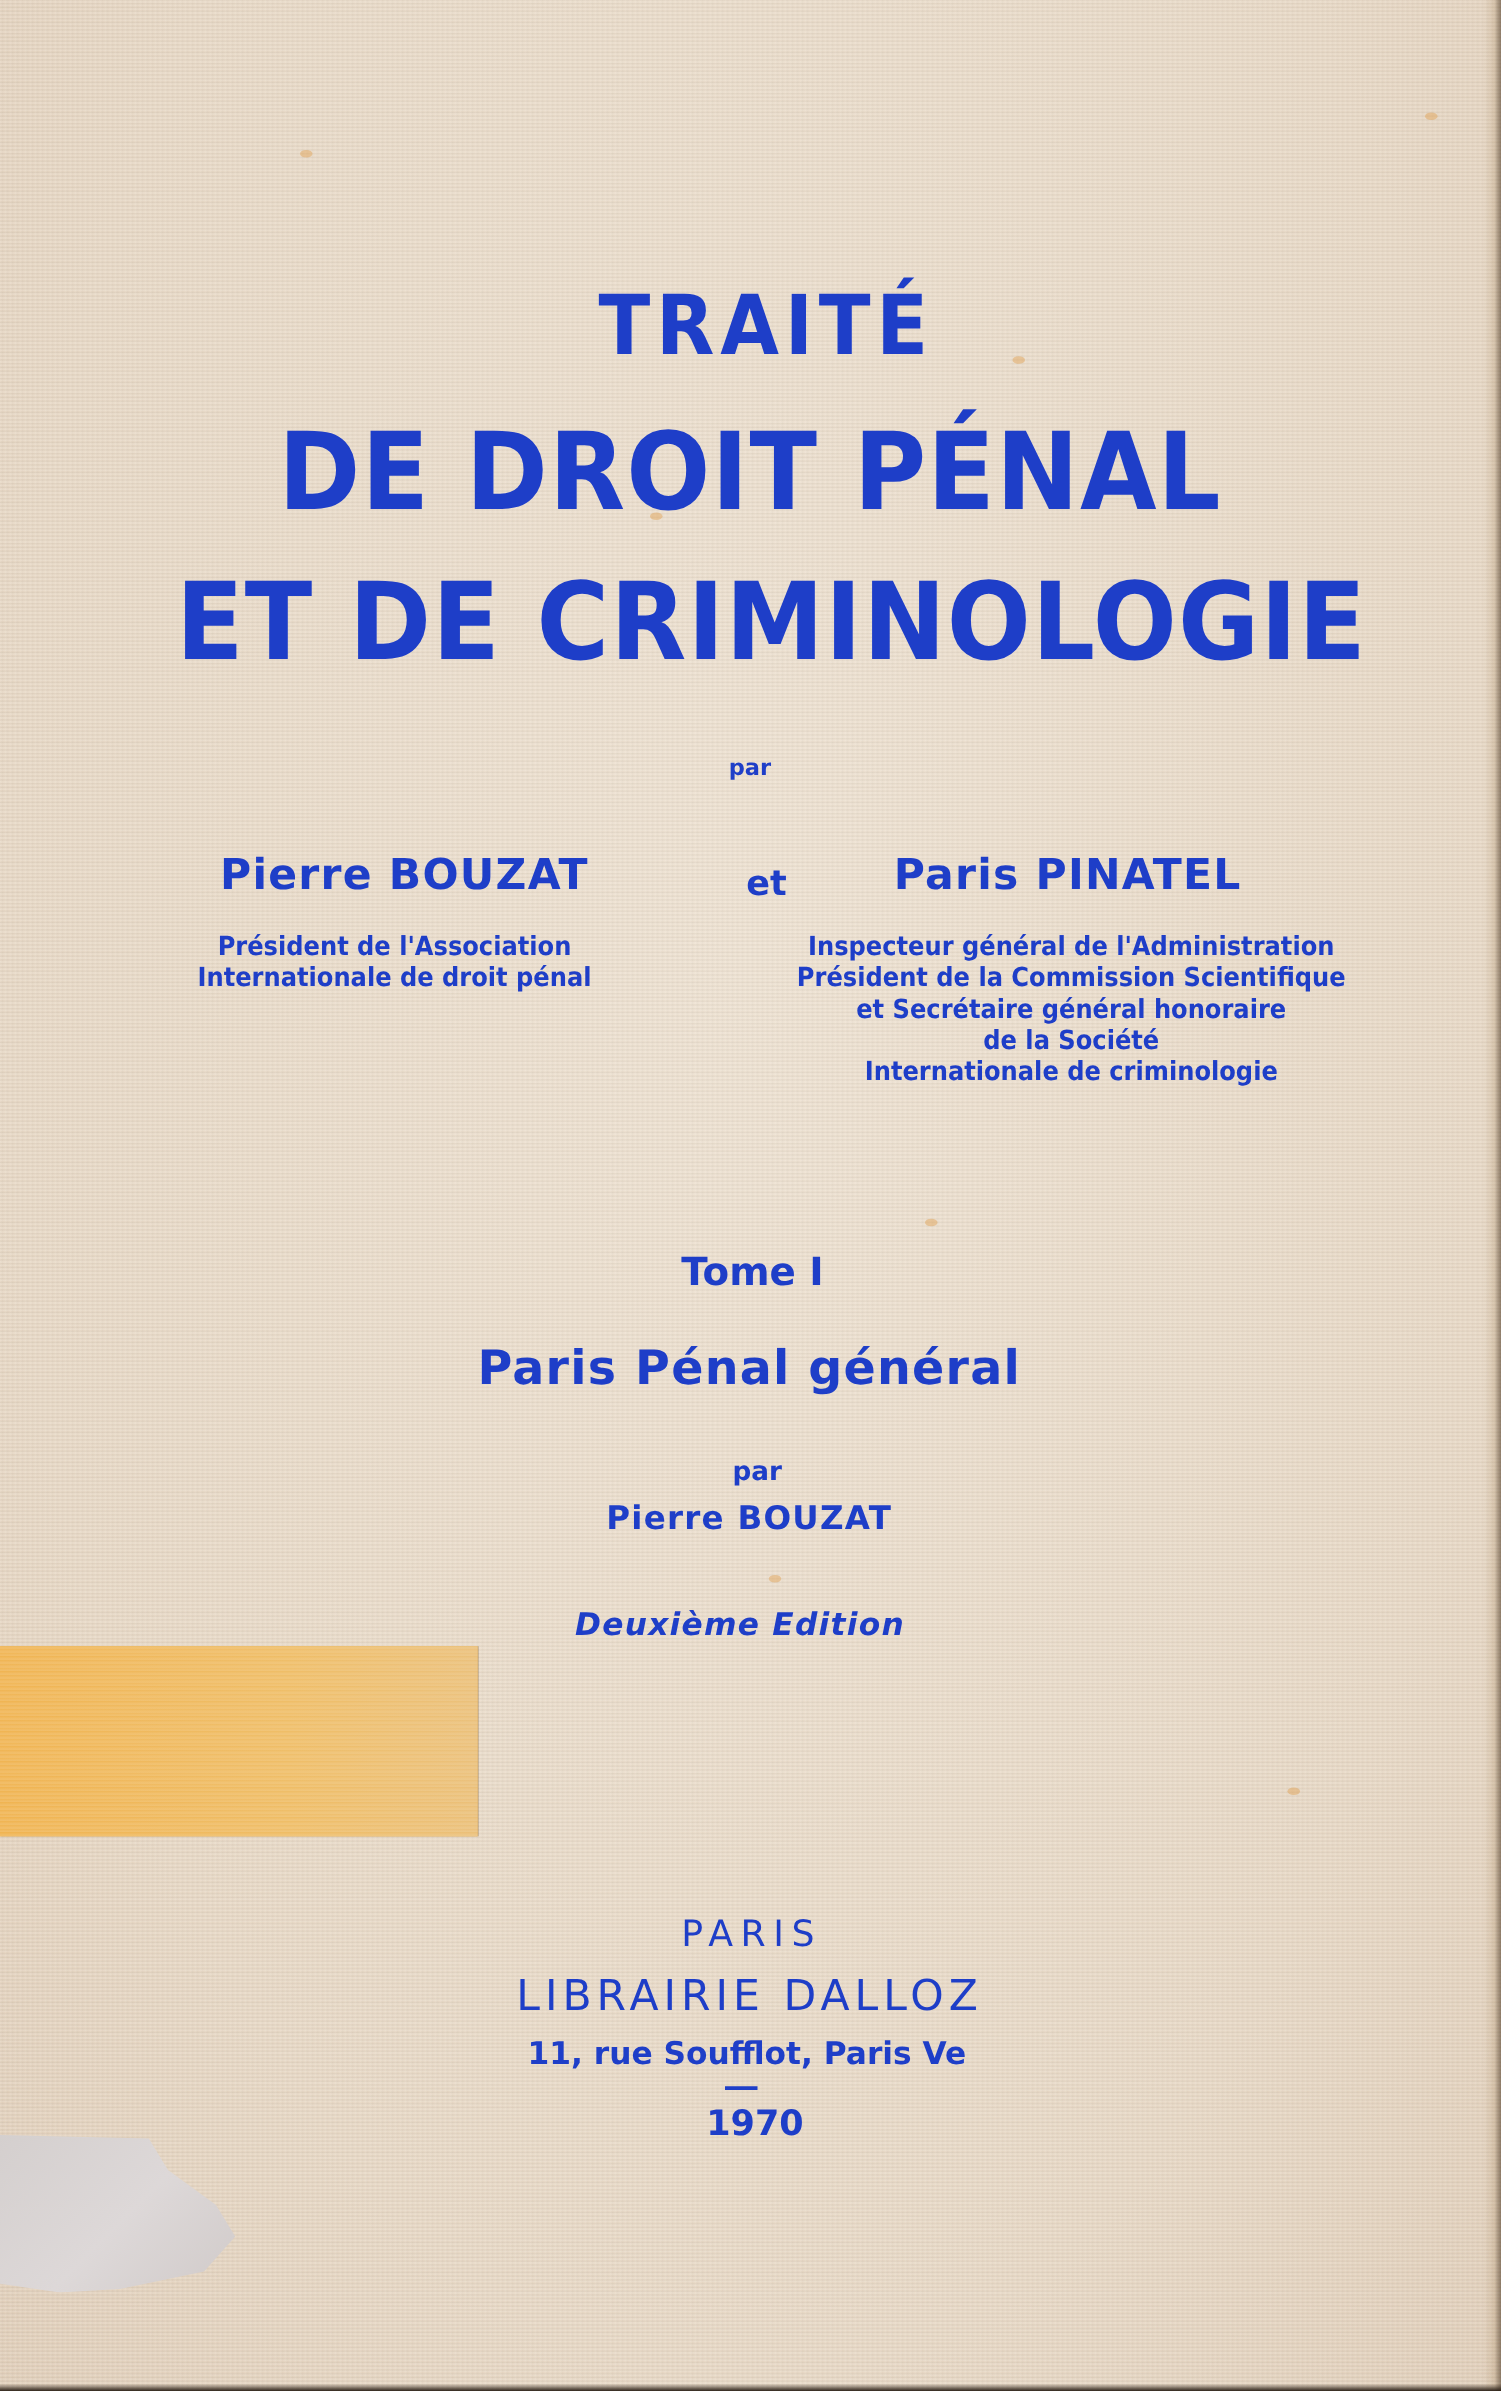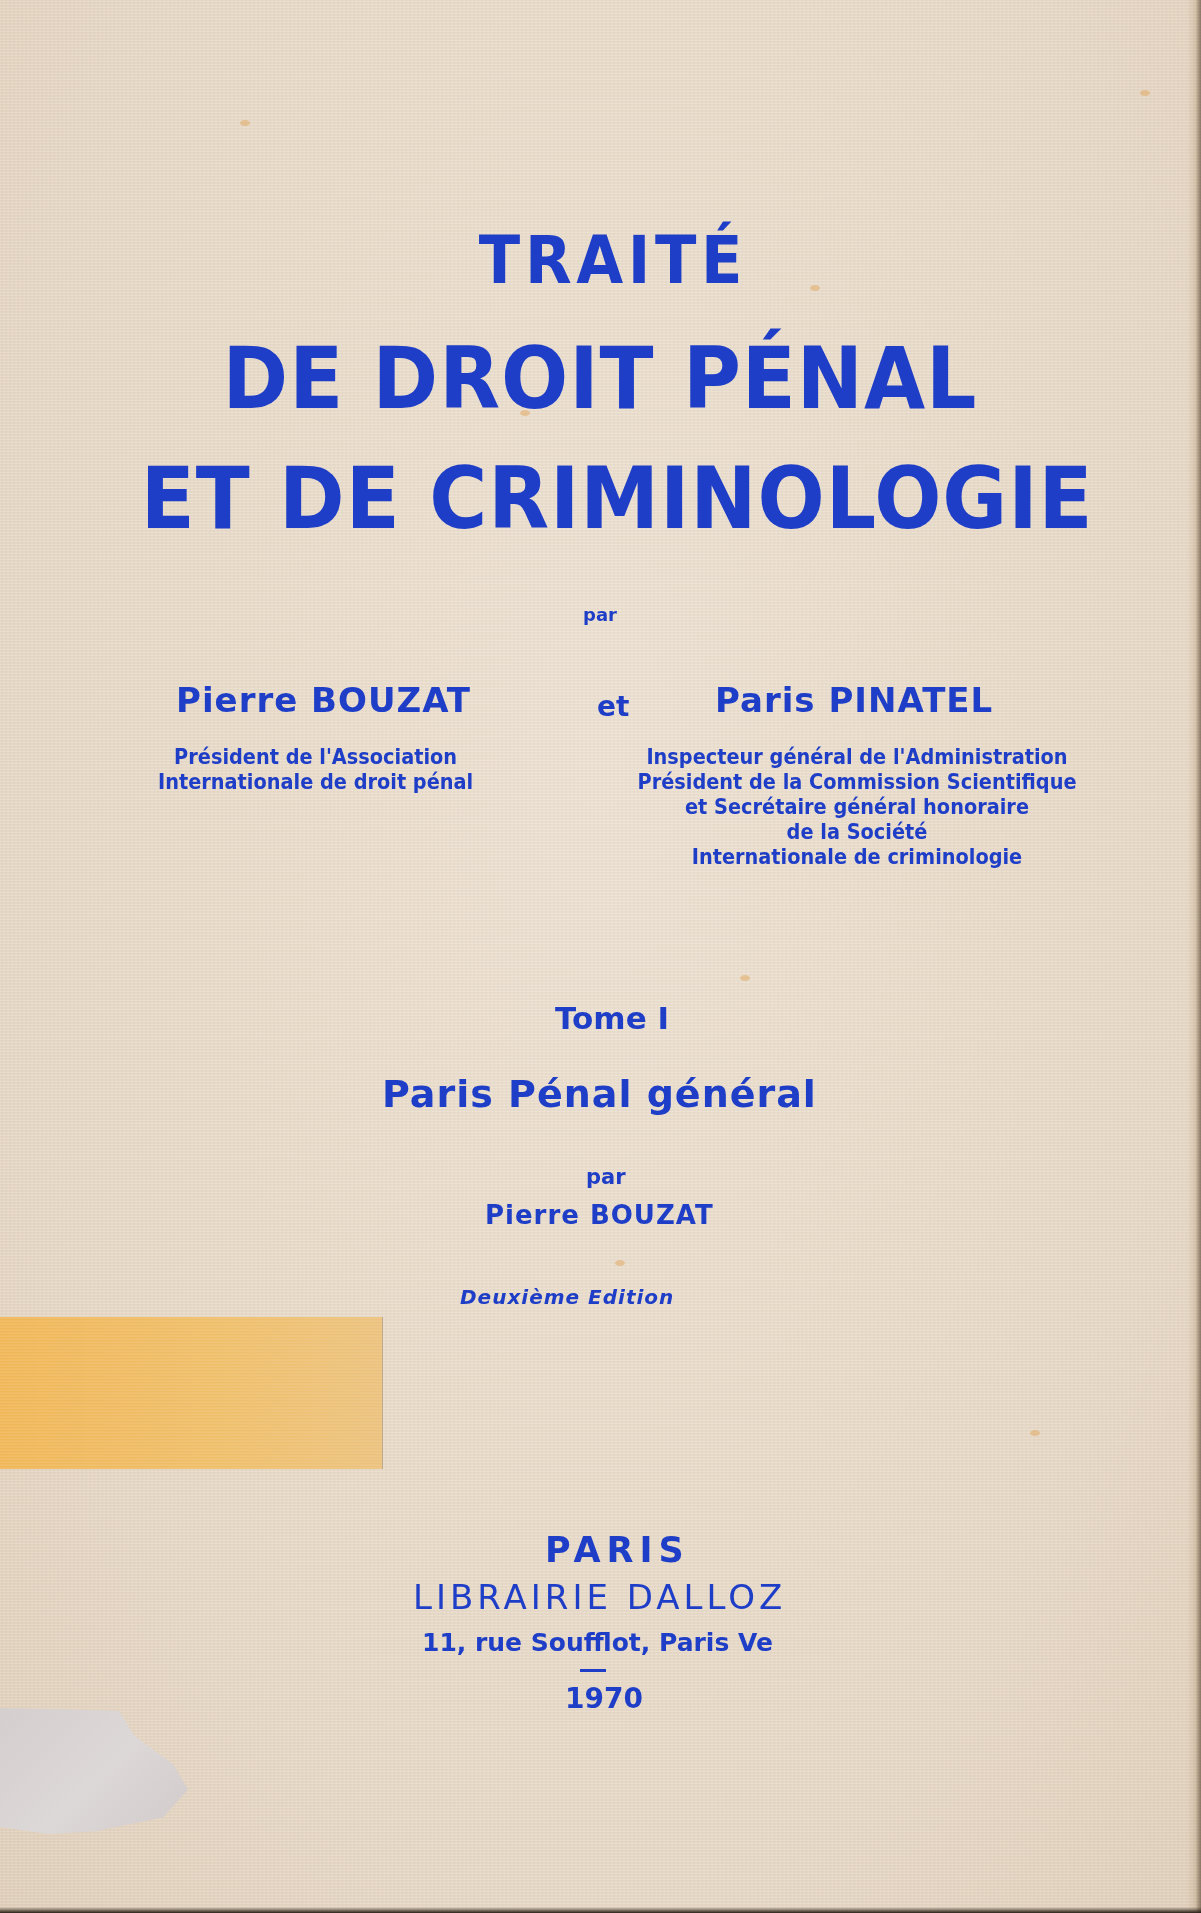--- a/index.html
+++ b/index.html
@@ -26,26 +26,26 @@
   .t2 { top: 335px; font-size: 86px; left: 160px; width: 880px; text-align: center; }
   .t3 { top: 455px; font-size: 86px; left: 100px; width: 1020px; text-align: center; }
   .par-top { top: 604px; left: 583px; font-size: 18px; font-weight: bold; }
   .author-name { font-weight: bold; font-size: 34px; letter-spacing: 1px; }
   .a1-name { top: 680px; left: 176px; }
   .et { top: 690px; left: 597px; font-size: 28px; font-weight: bold; }
   .a2-name { top: 680px; left: 715px; }
   .aff { font-size: 21px; font-weight: bold; line-height: 25px; text-align: center; transform: scaleX(0.92); }
   .a1-aff { top: 745px; left: 150px; width: 360px; transform-origin: left top; }
   .a2-aff { top: 745px; left: 612px; width: 490px; transform-origin: center top; }
-  .tome { top: 1000px; left: 545px; font-size: 31px; font-weight: bold; margin-left: 10px; }
+  .tome { top: 1000px; left: 545px; font-size: 31px; font-weight: bold; }
   .subtitle { top: 1072px; left: 382px; font-size: 38px; font-weight: bold; letter-spacing: 1px; }
   .par-mid { top: 1165px; left: 586px; font-size: 21px; font-weight: bold; }
   .by-author { top: 1200px; left: 485px; font-size: 26px; font-weight: bold; letter-spacing: 1px; }
-  .edition { top: 1285px; left: 460px; font-size: 20px; font-weight: bold; font-style: italic; letter-spacing: 1px; }
-  .city { top: 1530px; left: 545px; font-size: 35px; letter-spacing: 6px; font-weight: bold; }
+  .edition { top: 1285px; left: 460px; font-size: 25px; font-weight: bold; font-style: italic; letter-spacing: 1px; }
+  .city { top: 1530px; left: 545px; font-size: 29px; letter-spacing: 6px; }
   .publisher { top: 1577px; left: 413px; font-size: 34px; letter-spacing: 4px; }
   .address { top: 1628px; left: 422px; font-size: 25px; font-weight: bold; }
   .dash { position: absolute; top: 1669px; left: 580px; width: 26px; height: 3px; background: #1e3ec8; }
   .year { top: 1682px; left: 565px; font-size: 28px; font-weight: bold; }
   .label-strip {
     position: absolute; left: 0; top: 1317px; width: 382px; height: 152px;
     background-color: #efb95a;
     background-image:
       repeating-linear-gradient(0deg, rgba(255,255,255,0.12) 0px, rgba(255,255,255,0.12) 1px, rgba(0,0,0,0) 3px),
       linear-gradient(90deg, #f0b452 0%, #efbd66 60%, #ebc07a 100%);

